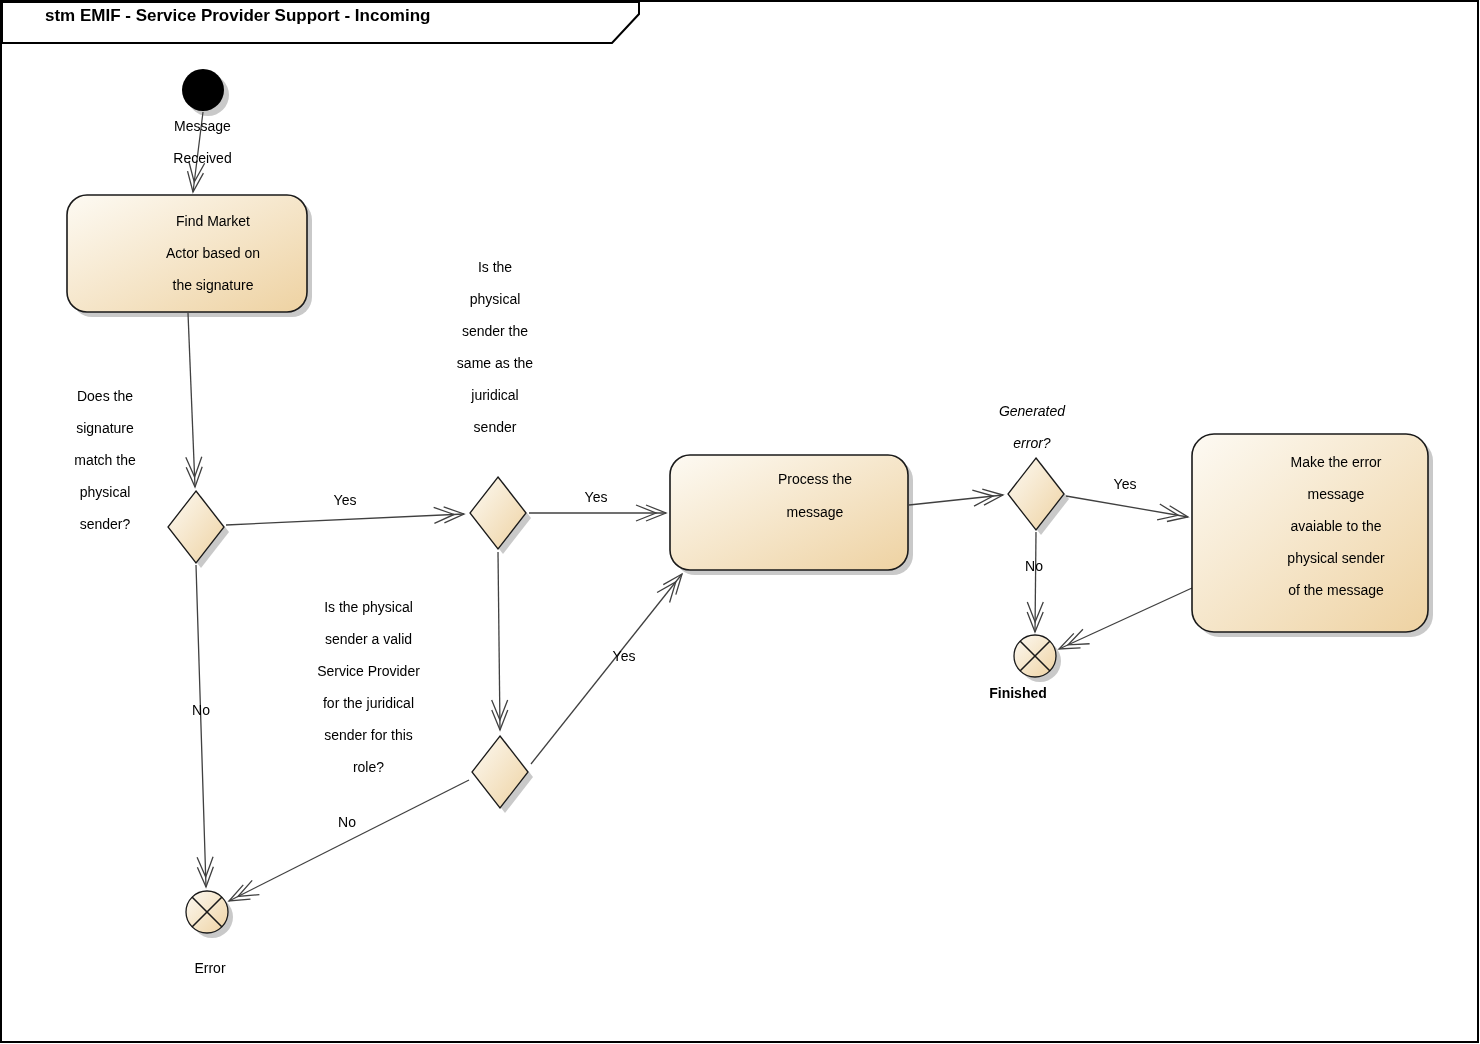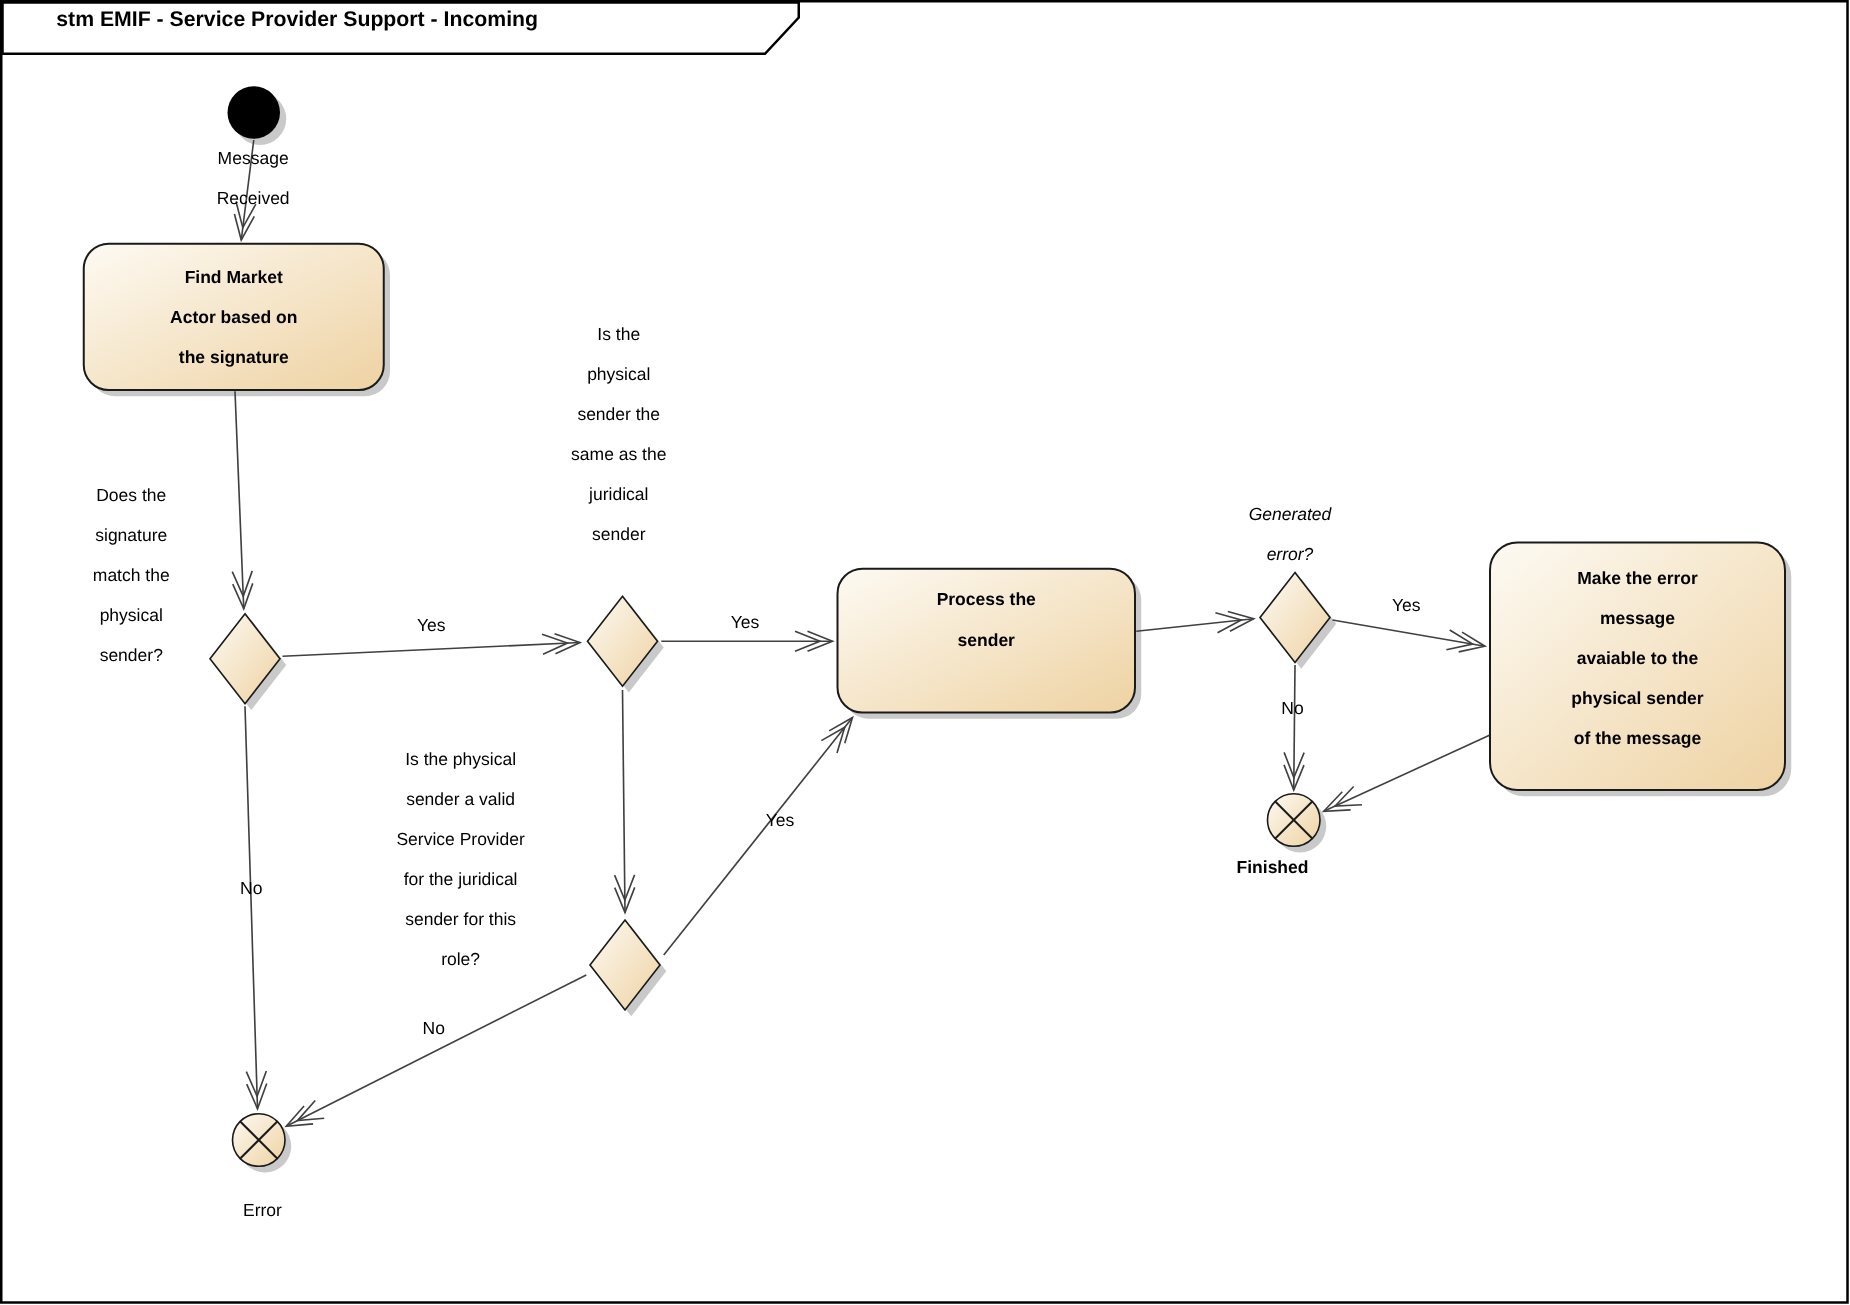--- a/index.html
+++ b/index.html
@@ -20,21 +20,21 @@
   .shape{stroke:var(--border);stroke-width:1.6;fill:url(#nodeGrad);}
   .shape-thin{stroke:var(--border);stroke-width:1.3;fill:url(#nodeGrad);}
   .shadow{fill:var(--shadow);stroke:none;}
   .cross{stroke:var(--border);stroke-width:1.6;fill:none;}
   .frame-line{stroke:#000;stroke-width:2;fill:none;}
   .tab-shape{stroke:#000;stroke-width:2;fill:#fff;}
   .lbl{
     position:absolute;text-align:center;font-size:14px;line-height:32px;
     white-space:pre-line;
   }
-  .node-lbl{font-weight:bold;}
+  .node-lbl{font-weight:normal;padding-left:26px;}
   .title-lbl{
     position:absolute;left:13px;top:6px;font-size:17px;font-weight:bold;
     white-space:nowrap;
     margin-left:32px;
   }
 </style>
 </head>
 <body>
 
 <div id="canvas">
@@ -121,21 +121,21 @@
 sender</div>
 
   <div class="lbl" style="left:276px;top:591px;width:185px;text-align:center;">Is the physical
 sender a valid
 Service Provider
 for the juridical
 sender for this
 role?</div>
 
   <div class="lbl node-lbl" style="left:670px;top:463px;width:238px;line-height:33px;">Process the
-sender</div>
+message</div>
 
   <div class="lbl" style="left:952px;top:395px;width:160px;font-style:italic;">Generated
 error?</div>
 
   <div class="lbl node-lbl" style="left:1192px;top:446px;width:236px;">Make the error
 message
 avaiable to the
 physical sender
 of the message</div>
 

